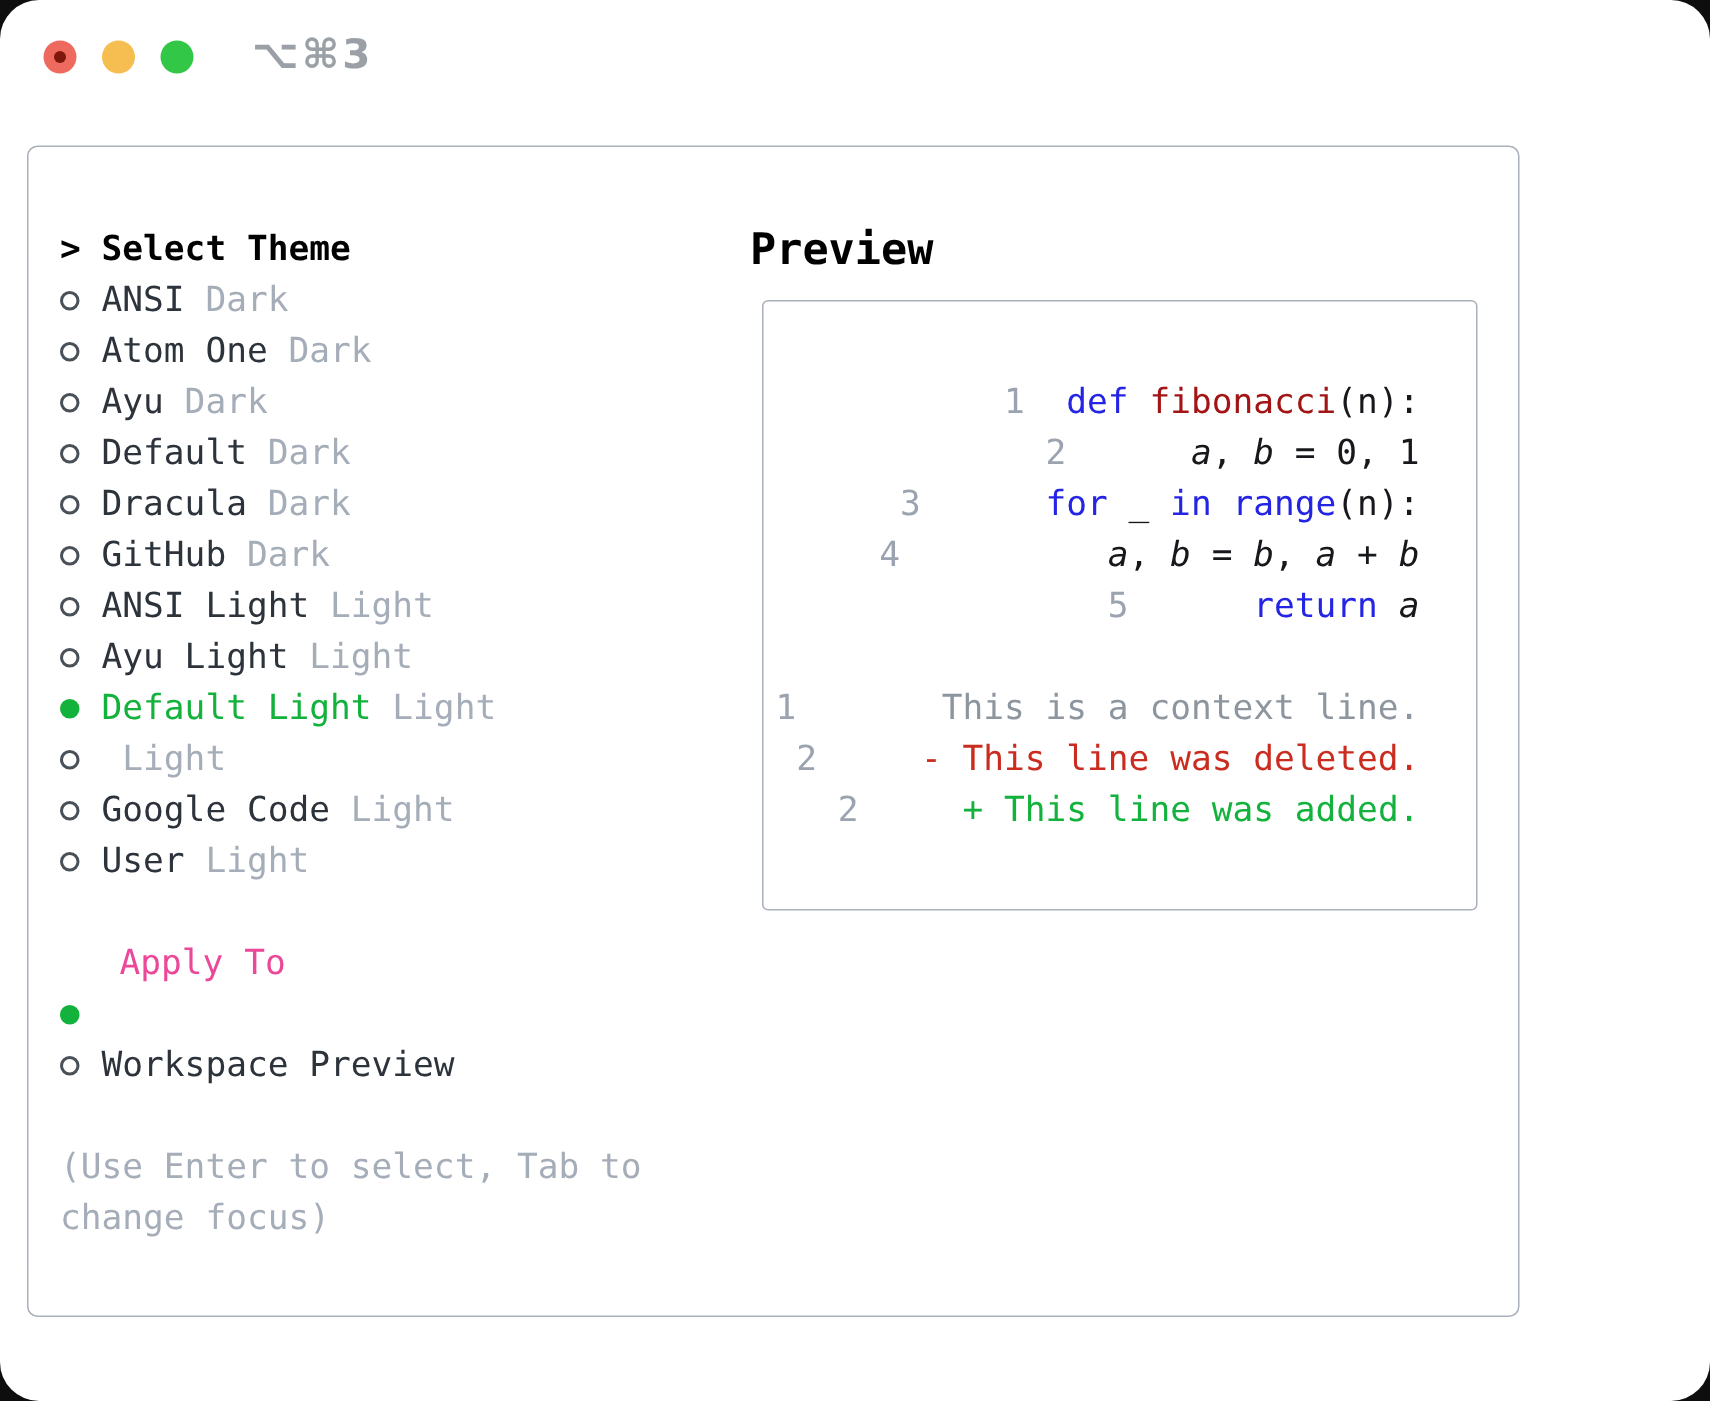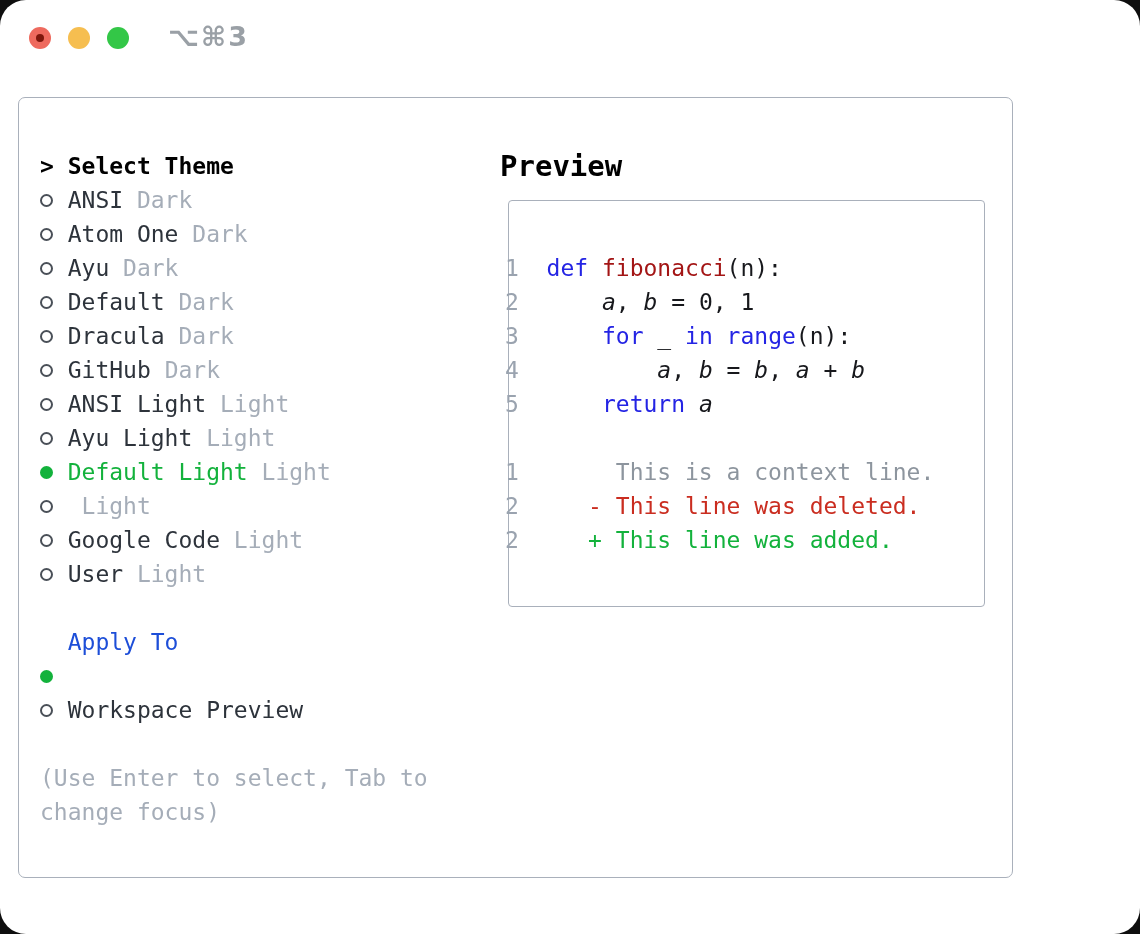--- a/index.html
+++ b/index.html
@@ -38,21 +38,21 @@
     width: 995px; height: 781px;
     border: 1.5px solid #a9b0bb; border-radius: 7px;
     box-sizing: border-box; background: #fff;
   }
   
   .left-col { position: absolute; left: 40px; top: 149px; font-size: 23px; }
   .row { height: 34px; line-height: 34px; display: flex; align-items: center; white-space: pre; }
   .bcol { display: inline-flex; align-items: center; width: 2ch; flex: 0 0 2ch; }
   .arrow { font-weight: bold; color: #000; }
   .hdr  { font-weight: bold; color: #000; }
-  .hdr2 { color: #1d4ed8; }
+  .hdr2 { color: #ec4899; margin-left: 12px; }
   .dot {
     width: 13px; height: 13px; border-radius: 50%;
     border: 2px solid #4a5058; box-sizing: border-box;
   }
   .dot.sel { background: #13b23c; border-color: #13b23c; }
   .tname { color: #2d333b; }
   .tname.sel { color: #13b23c; }
   .variant { color: #a5adb8; margin-left: 1ch; }
   .hint { color: #a5adb8; }
   .spacer { height: 34px; }
@@ -61,21 +61,21 @@
     position: absolute; left: 500px; top: 149px;
     height: 34px; line-height: 34px;
     font-size: 29px; font-weight: bold; color: #000;
   }
   .preview-box {
     position: absolute; left: 508px; top: 200px;
     width: 477px; height: 407px;
     border: 1.5px solid #a9b0bb; border-radius: 4px;
     box-sizing: border-box; background: #fff;
   }
-  .code { position: absolute; left: 505px; top: 251px; font-size: 23px; }
+  .code { position: absolute; left: 517px; top: 251px; font-size: 23px; text-align: right; }
   .code-line { height: 34px; line-height: 34px; white-space: pre; }
   .tok-num { color: #9aa3af; }
   .tok-kw  { color: #2424e4; }
   .tok-fn  { color: #a31515; }
   .tok-pl  { color: #17181c; }
   .tok-var { color: #17181c; font-style: italic; }
   .tok-ctx { color: #8d959e; margin-top: 16px; }
   .tok-del { color: #ca2d20; }
   .tok-add { color: #13b23c; }
 </style>

